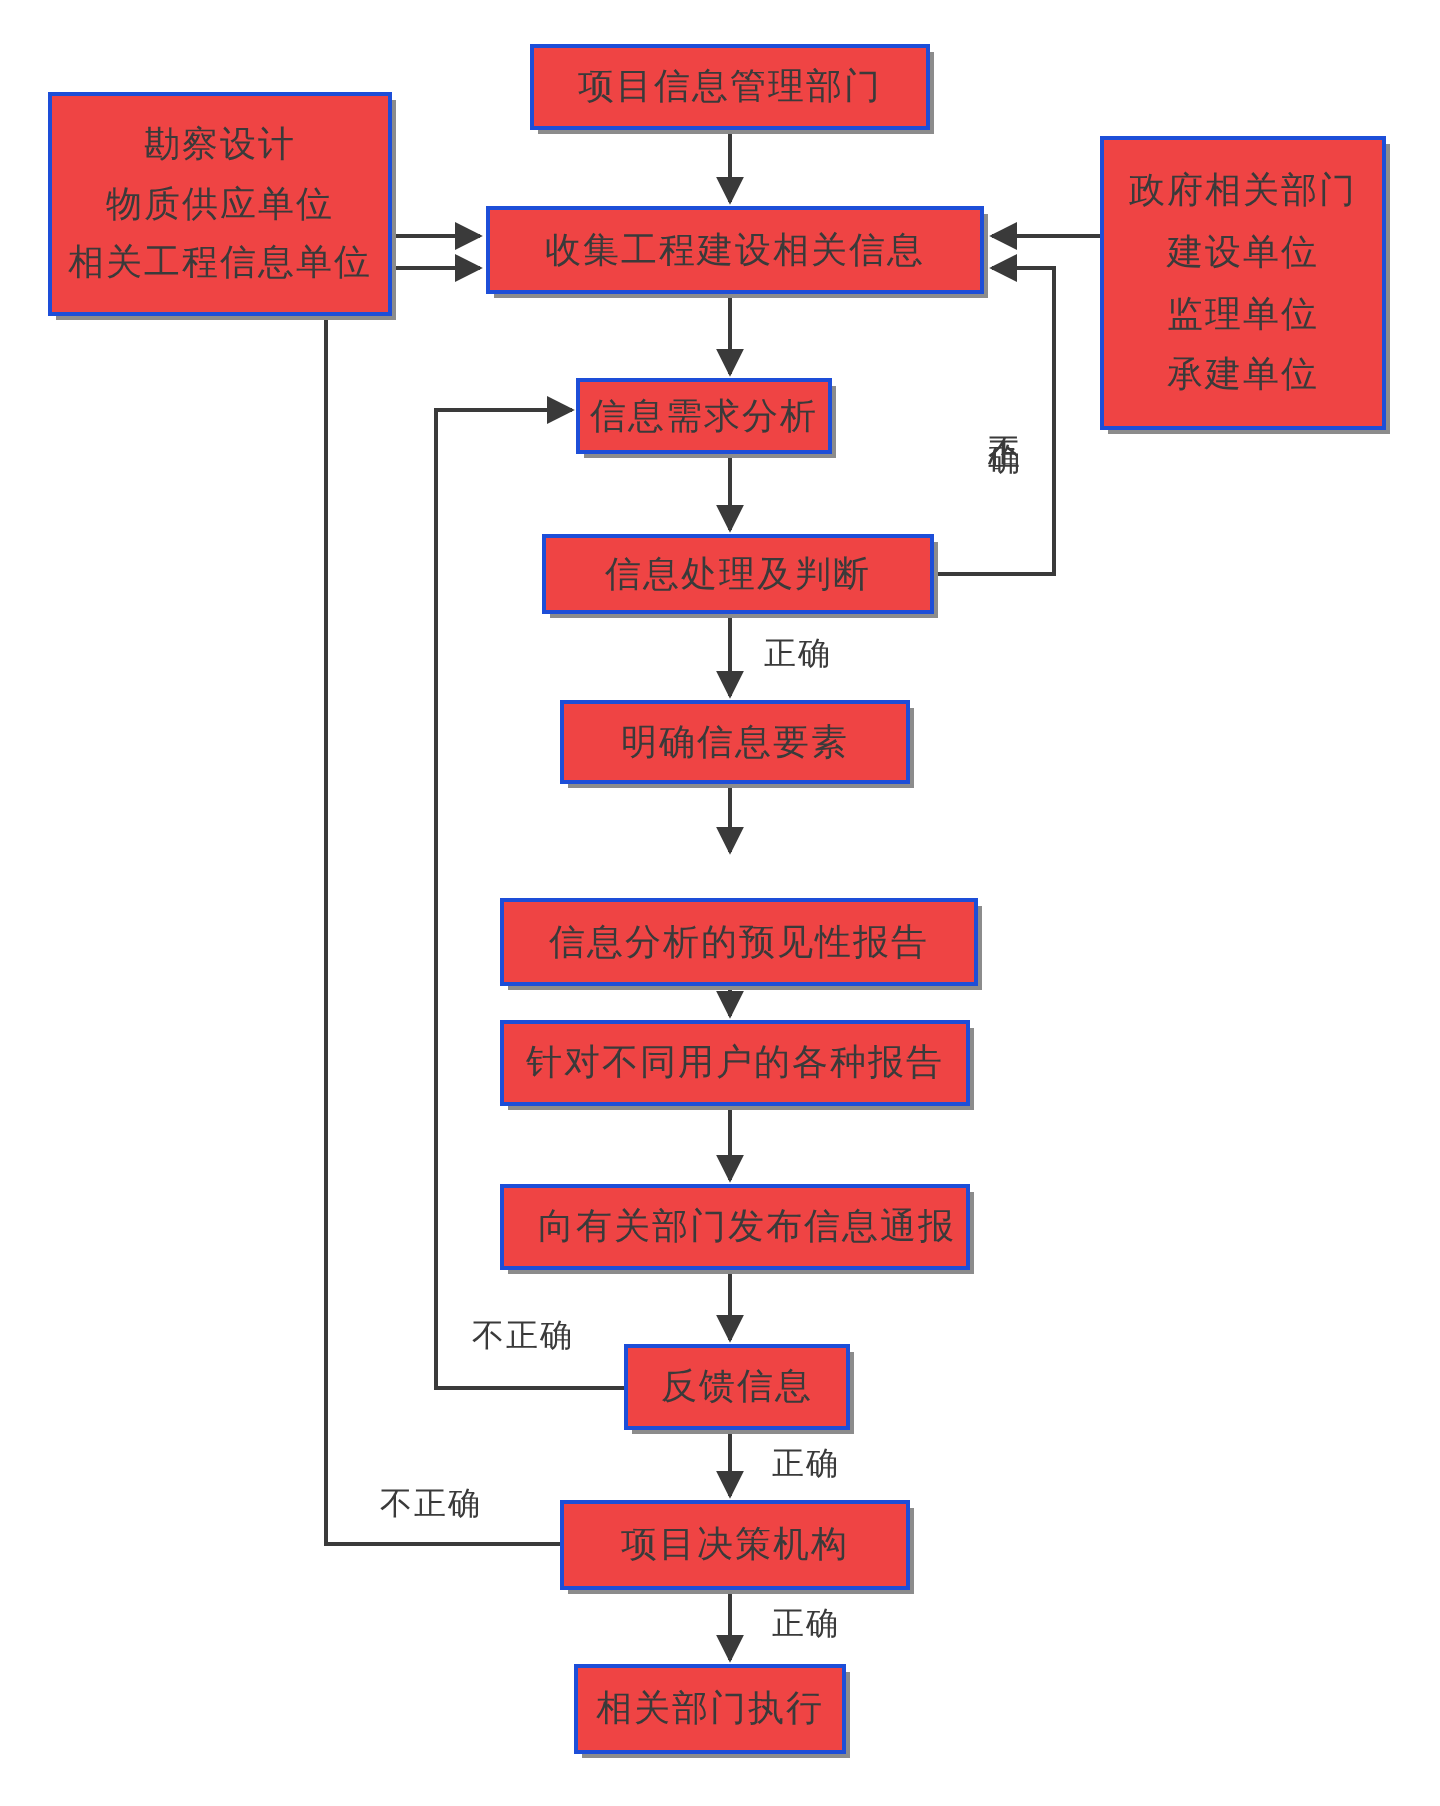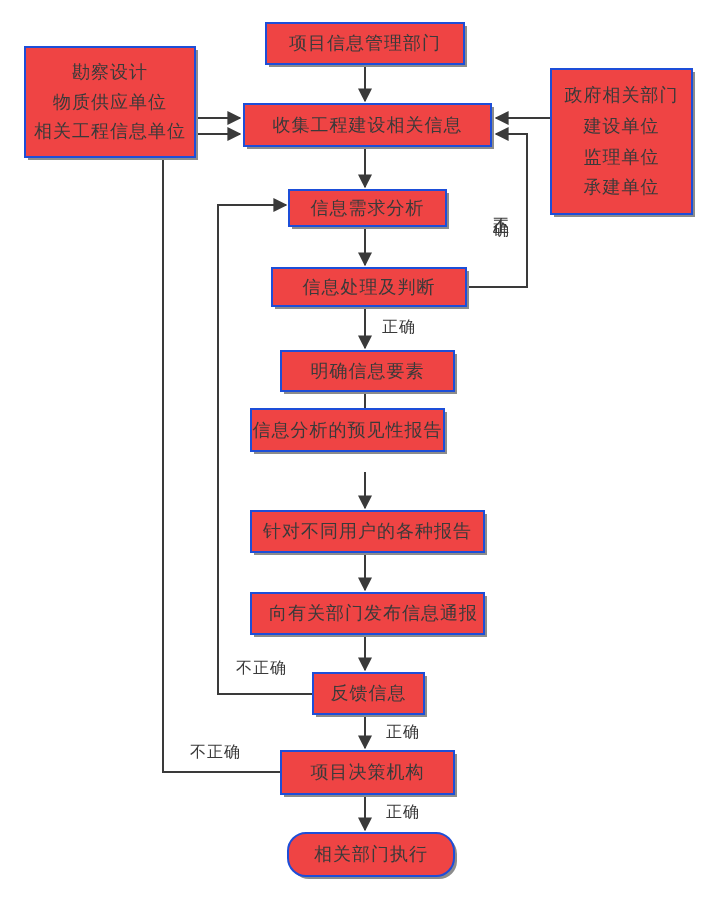--- a/index.html
+++ b/index.html
@@ -123,53 +123,53 @@
     <span class="line">政府相关部门</span>
     <span class="line">建设单位</span>
     <span class="line">监理单位</span>
     <span class="line">承建单位</span>
   </div>
 
   <div class="node" style="left:243px; top:103px; width:249px; height:44px;">
     <span class="line">收集工程建设相关信息</span>
   </div>
 
-  <div class="node" style="left:288px; top:189px; width:159px; height:38px;">
+  <div class="node" style="left:288px; top:189px; width:128px; height:38px;">
     <span class="line">信息需求分析</span>
   </div>
 
   <div class="node" style="left:271px; top:267px; width:196px; height:40px;">
     <span class="line">信息处理及判断</span>
   </div>
 
   <div class="node" style="left:280px; top:350px; width:175px; height:42px;">
     <span class="line">明确信息要素</span>
   </div>
 
-  <div class="node" style="left:250px; top:408px; width:195px; height:44px;">
+  <div class="node" style="left:250px; top:449px; width:239px; height:44px;">
     <span class="line">信息分析的预见性报告</span>
   </div>
 
   <div class="node" style="left:250px; top:510px; width:235px; height:43px;">
     <span class="line">针对不同用户的各种报告</span>
   </div>
 
   <div class="node" style="left:250px; top:592px; width:235px; height:43px;padding-left:12px;">
     <span class="line">向有关部门发布信息通报</span>
   </div>
 
   <div class="node" style="left:312px; top:672px; width:113px; height:43px;">
     <span class="line">反馈信息</span>
   </div>
 
   <div class="node" style="left:280px; top:750px; width:175px; height:45px;">
     <span class="line">项目决策机构</span>
   </div>
 
-  <div class="node" style="left:287px; top:832px; width:168px; height:45px;border-radius:19px;">
+  <div class="node" style="left:287px; top:832px; width:136px; height:45px;">
     <span class="line">相关部门执行</span>
   </div>
 
   <div class="edge-label vertical" style="left:493px; top:205px;">不正确</div>
 
   <div class="edge-label" style="left:382px; top:317px;">正确</div>
 
   <div class="edge-label" style="left:236px; top:658px;">不正确</div>
 
   <div class="edge-label" style="left:386px; top:722px;">正确</div>

